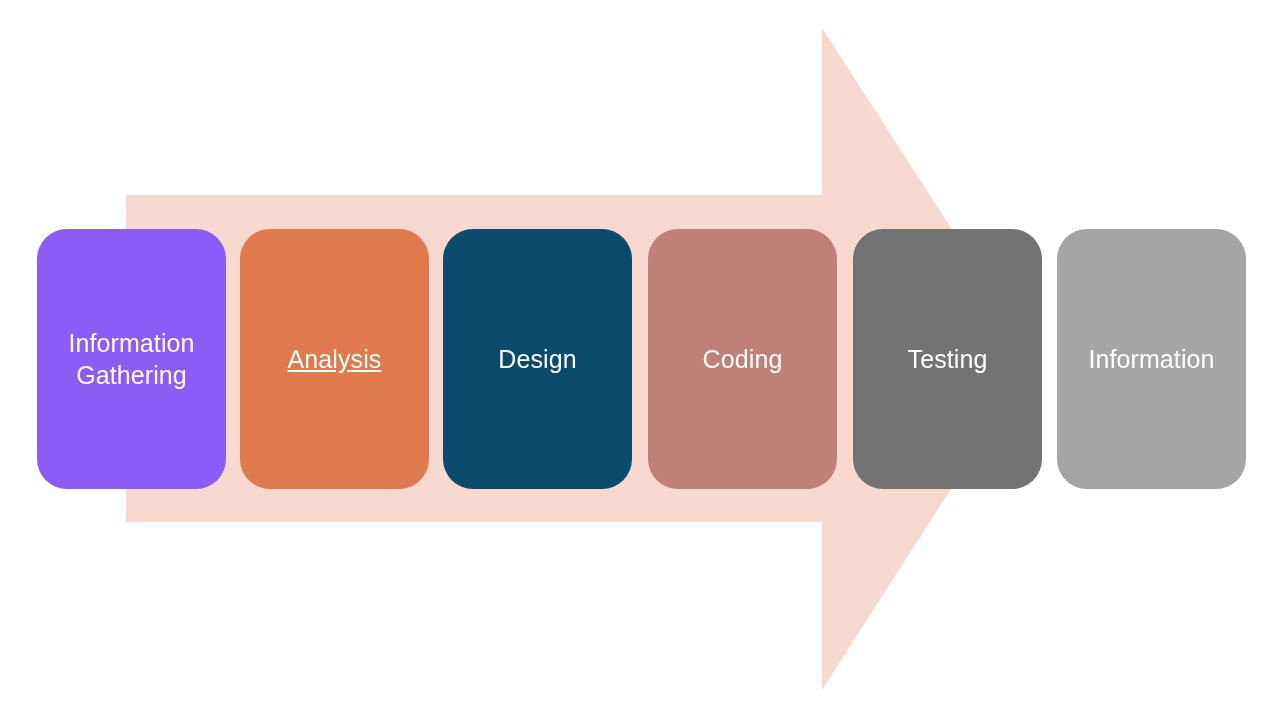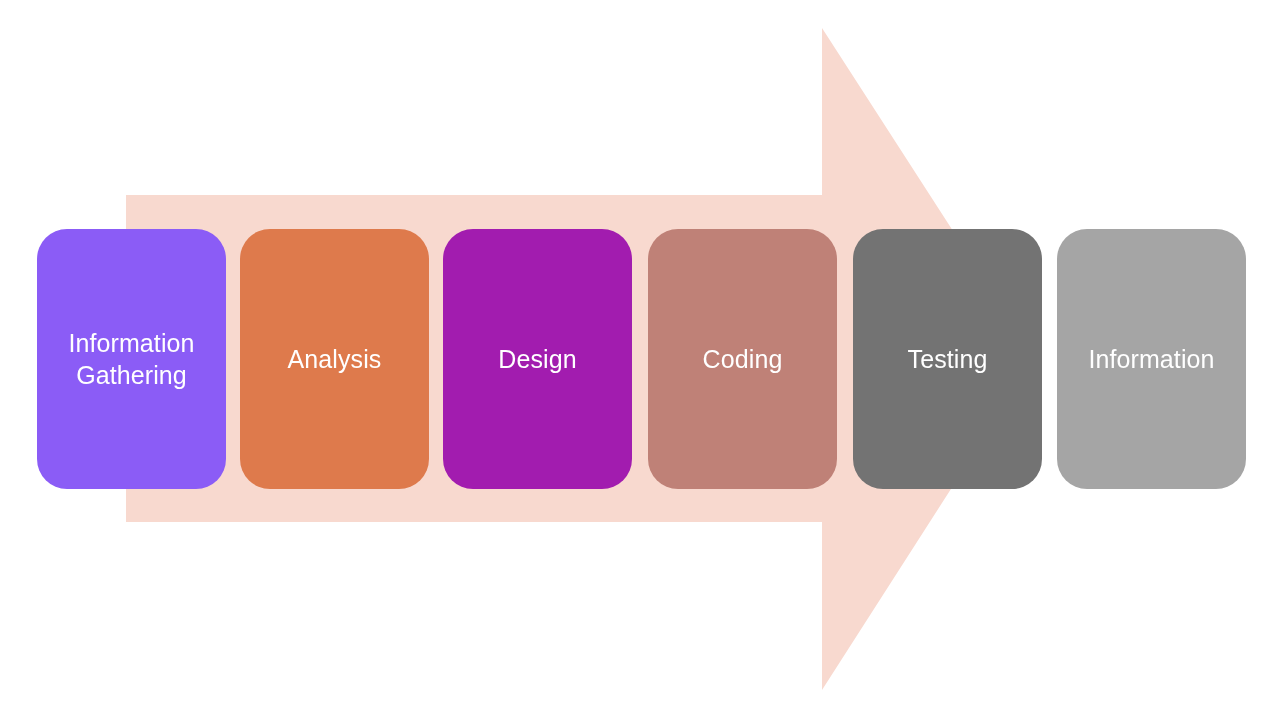--- a/index.html
+++ b/index.html
@@ -65,24 +65,24 @@
   </svg>
 
   <div id="stage-row">
 
     <div class="stage-box" style="left: 37px; width: 189px; background: #8b5cf6;">
       <span class="stage-label" style="color: rgb(255, 255, 255);">Information
 Gathering</span>
     </div>
 
     <div class="stage-box" style="left: 240px; width: 189px; background: rgb(222, 122, 76);">
-      <span class="stage-label" style="color: rgb(255, 255, 255);">Analysis</span>
+      <span class="stage-label" style="color: rgb(255, 255, 255); text-decoration: underline;">Analysis</span>
     </div>
 
-    <div class="stage-box" style="left: 443px; width: 189px; background: #a21caf;">
+    <div class="stage-box" style="left: 443px; width: 189px; background: #0c4a6e;">
       <span class="stage-label" style="color: rgb(255, 255, 255);">Design</span>
     </div>
 
     <div class="stage-box" style="left: 648px; width: 189px; background: rgb(191, 129, 119); justify-content: center;">
       <span class="stage-label" style="color: rgb(255, 255, 255);">Coding</span>
     </div>
 
     <div class="stage-box" style="left: 853px; width: 189px; background: #737373;">
       <span class="stage-label" style="color: rgb(255, 255, 255);">Testing</span>
     </div>

